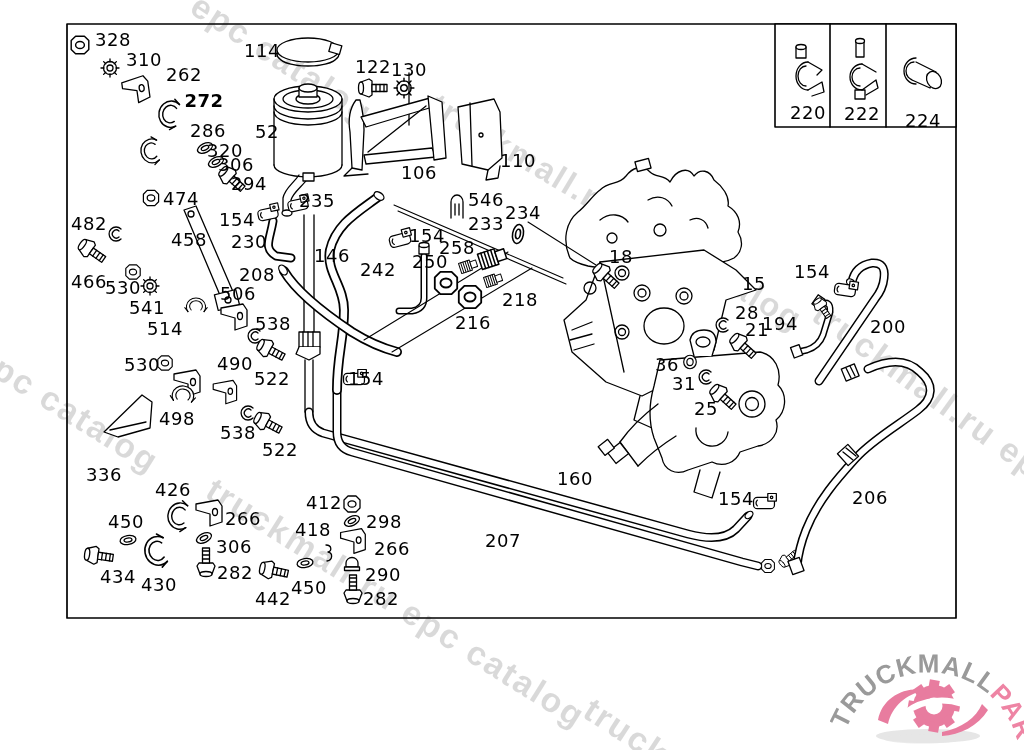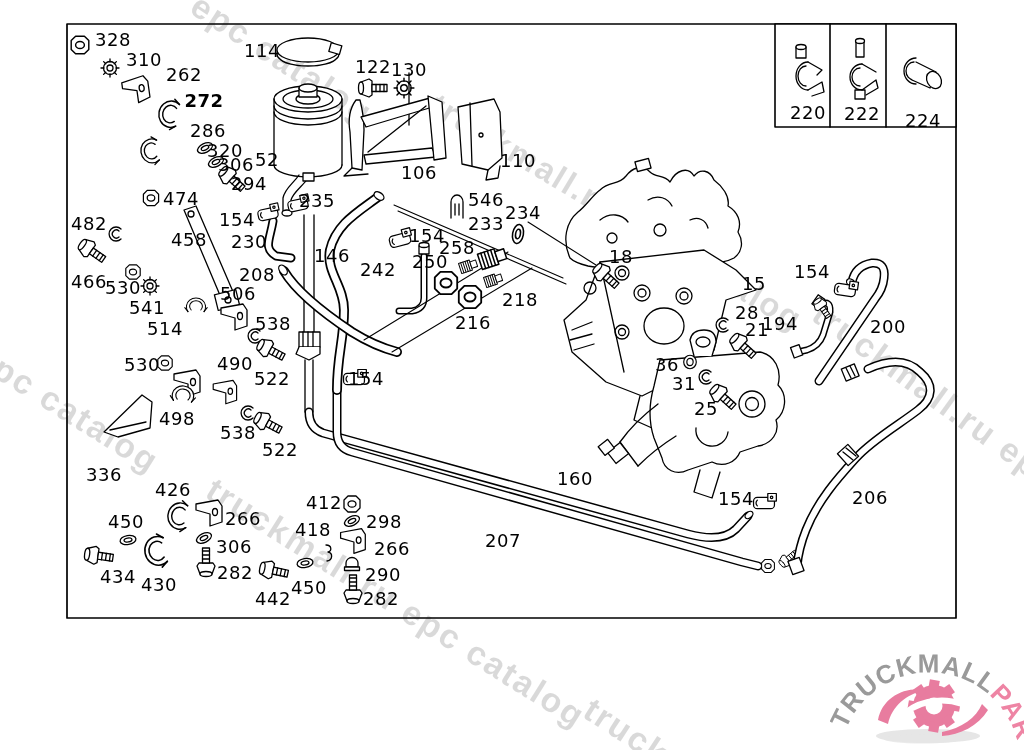--- a/index.html
+++ b/index.html
@@ -353,21 +353,21 @@
       <div class="plabel" style="left: 181px; top: 198px;">474</div>
       <div class="plabel" style="left: 89px; top: 223px;">482</div>
       <div class="plabel" style="left: 189px; top: 239px;">458</div>
       <div class="plabel" style="left: 89px; top: 281px;">466</div>
       <div class="plabel" style="left: 123px; top: 287px;">530</div>
       <div class="plabel" style="left: 147px; top: 307px;">541</div>
       <div class="plabel" style="left: 165px; top: 328px;">514</div>
       <div class="plabel" style="left: 262px; top: 50px;">114</div>
       <div class="plabel" style="left: 373px; top: 66px;">122</div>
       <div class="plabel" style="left: 409px; top: 45px; margin-top: 24px;">130</div>
-      <div class="plabel" style="left: 267px; top: 131px; margin-top: 28px;">52</div>
+      <div class="plabel" style="left: 267px; top: 131px;">52</div>
       <div class="plabel" style="left: 395px; top: 172px; margin-left: 24px;">106</div>
       <div class="plabel" style="left: 518px; top: 160px;">110</div>
       <div class="plabel" style="left: 237px; top: 219px;">154</div>
       <div class="plabel" style="left: 317px; top: 200px;">235</div>
       <div class="plabel" style="left: 249px; top: 241px;">230</div>
       <div class="plabel" style="left: 332px; top: 255px;">146</div>
       <div class="plabel" style="left: 257px; top: 274px;">208</div>
       <div class="plabel" style="left: 238px; top: 293px;">506</div>
       <div class="plabel" style="left: 273px; top: 323px;">538</div>
       <div class="plabel" style="left: 272px; top: 378px;">522</div>

